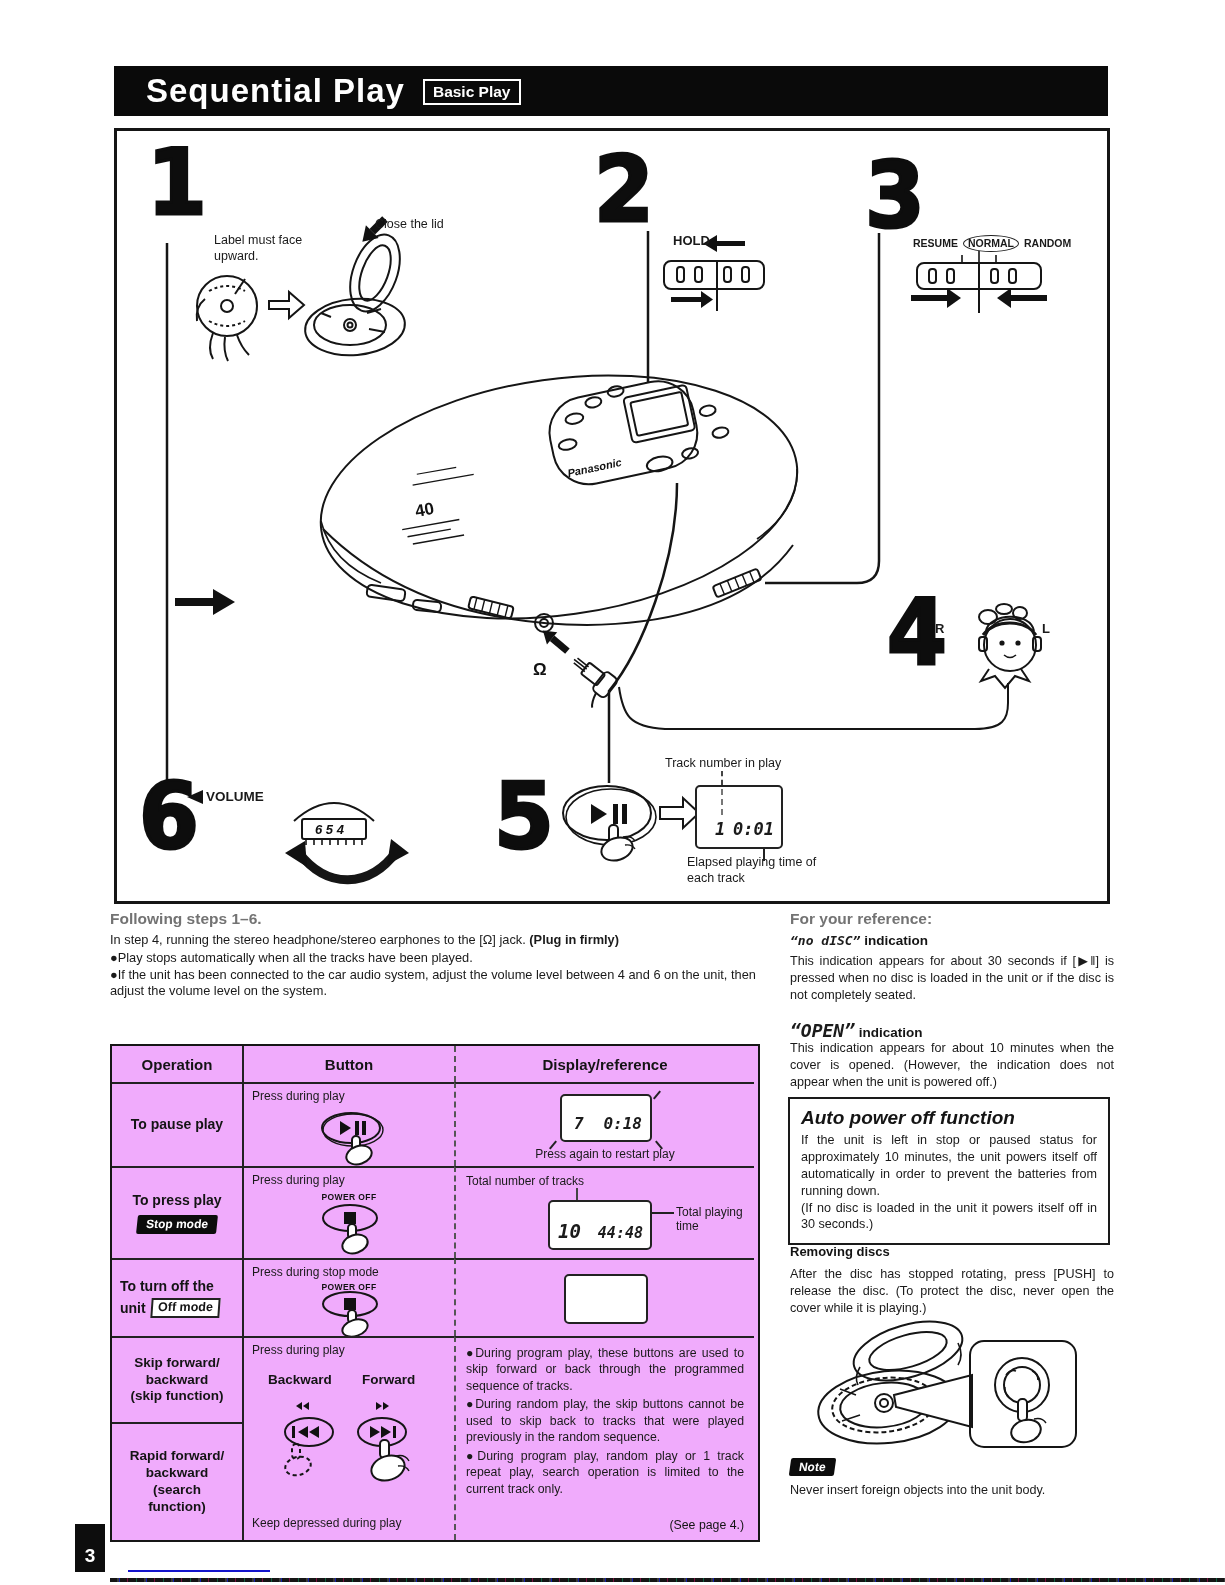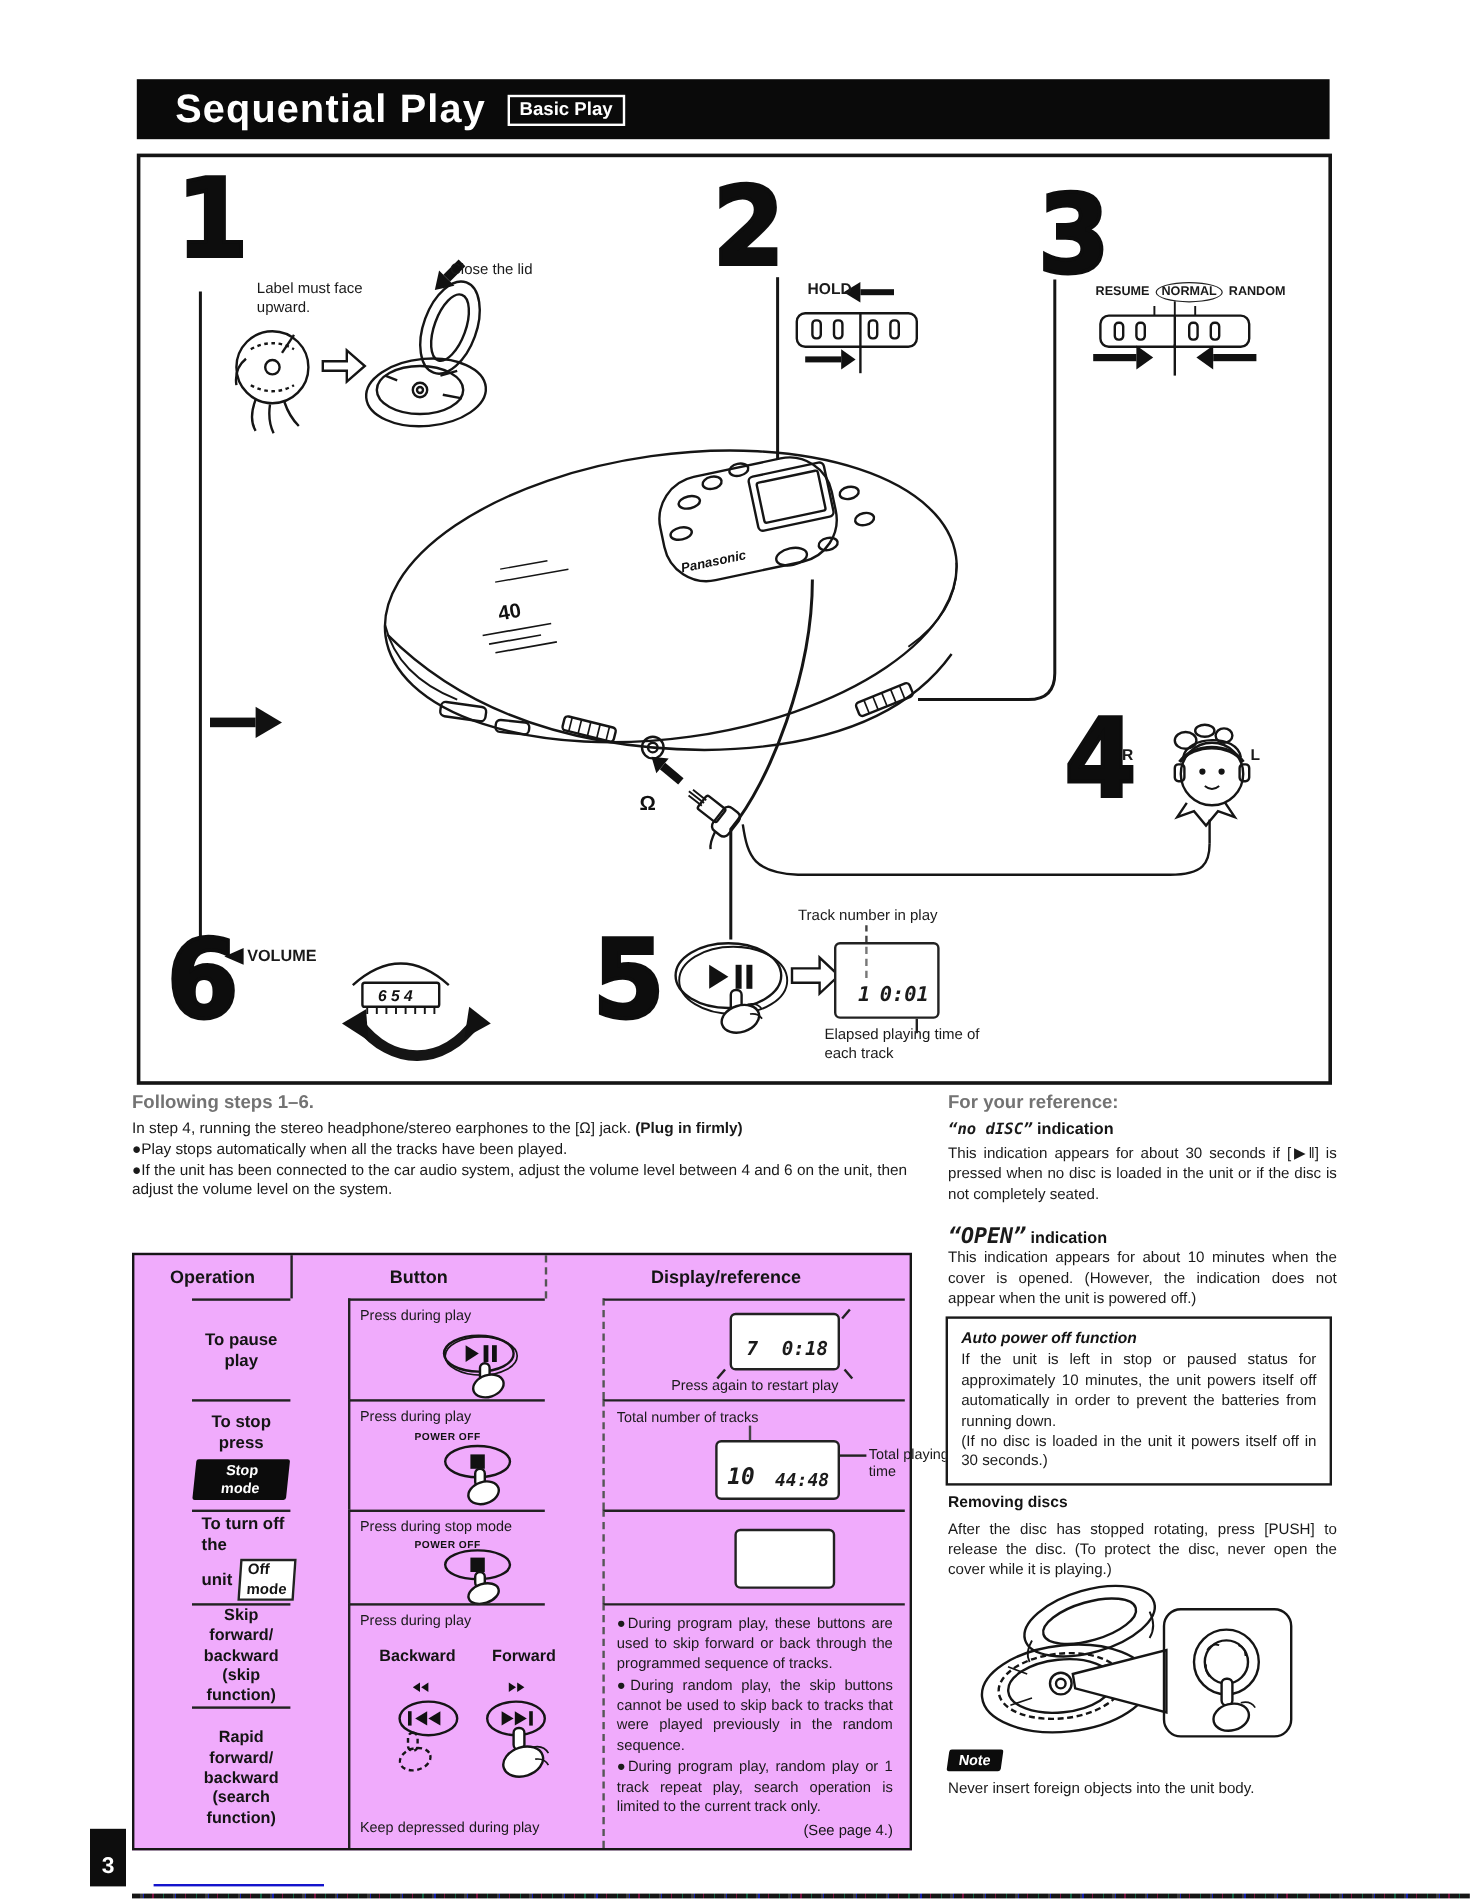--- a/index.html
+++ b/index.html
@@ -16,21 +16,21 @@
   .lcd-box{border:2.5px solid #222;border-radius:5px;background:#fff;box-sizing:border-box;position:relative;}
   .titlebar{left:114px;top:66px;width:994px;height:50px;background:#0a0a0a;display:flex;align-items:center;gap:18px;padding-left:32px;box-sizing:border-box;}
   .title{color:#fff;font-size:33px;font-weight:bold;letter-spacing:1px;font-family:"Liberation Sans",sans-serif;}
   .title-badge{color:#fff;border:2px solid #fff;font-size:15.5px;font-weight:bold;padding:2px 8px;margin-top:2px;}
   .diagram{left:114px;top:128px;width:990px;height:770px;border:3px solid #151515;box-sizing:content-box;}
   .badge-dark{background:#0c0c0c;color:#fff;font-weight:bold;font-size:12px;padding:2px 9px;display:inline-block;transform:skewX(-6deg);border-radius:2px;}
   .badge-outline{border:2px solid #222;font-weight:bold;font-size:12.5px;padding:0 5px;display:inline-block;transform:skewX(-4deg);background:#fff;}
   .optable{left:110px;top:1044px;width:646px;border:2.5px solid #161616;display:grid;
            grid-template-columns:130px 212px 300px;grid-template-rows:36px 84px 92px 78px 86px 118px;background:#f0abfc;}
   .tcell{position:relative;box-sizing:border-box;}
-  .rt{border-top:2px solid #222;margin-left:48px;}
+  .rt{border-top:2px solid #222;}
   .c2{border-left:2px solid #222;}
   .c3{border-left:2px dashed #555;}
   .thead{display:flex;align-items:center;justify-content:center;font-weight:bold;font-size:15px;}
   .opcell{display:flex;flex-direction:column;align-items:center;justify-content:center;text-align:center;font-weight:bold;font-size:13.5px;line-height:1.25;padding:2px;}
   .note12{font-size:12px;color:#1a1a1a;}
   .tinylbl{font-size:8.5px;font-weight:bold;letter-spacing:.4px;color:#111;}
   .ray{position:absolute;width:2px;height:10px;background:#222;}
   .fr-abs{position:absolute;right:10px;bottom:8px;font-size:12.3px;}
   .leader-dash{position:absolute;width:0;border-left:2px dashed #444;}
   .leader-solid{position:absolute;background:#222;}
@@ -293,21 +293,21 @@
         <span class="abs lcd" style="left:12px;bottom:7px;font-size:16px;">7</span>
         <span class="abs lcd" style="right:8px;bottom:7px;font-size:16px;">0:18</span>
       </div>
       <div class="ray" style="left:200px;top:6px;transform:rotate(40deg);"></div>
       <div class="ray" style="left:202px;top:56px;transform:rotate(-40deg);"></div>
       <div class="ray" style="left:96px;top:56px;transform:rotate(40deg);"></div>
       <div class="abs note12" style="left:0;right:0;bottom:5px;text-align:center;">Press again to restart play</div>
     </div>
 
     <div class="tcell rt opcell" style="grid-area:3/1;font-size:14px;gap:5px;">
-      <div>To stop press</div>
+      <div>To press play</div>
       <div class="badge-dark">Stop mode</div>
     </div>
     <div class="tcell rt c2" style="grid-area:3/2;">
       <div class="abs note12" style="left:8px;top:5px;">Press during play</div>
       <div class="abs tinylbl" style="left:0;right:0;top:24px;text-align:center;">POWER OFF</div>
       <svg class="abs" style="left:64px;top:34px;" width="86" height="56" viewBox="0 0 86 56" fill="none" stroke="#151515" stroke-width="2">
         <ellipse cx="42" cy="16" rx="27" ry="13"></ellipse>
         <rect x="36" y="10" width="12" height="12" fill="#111" stroke="none"></rect>
         <g>
             <rect x="40" y="22" width="8" height="15" rx="4" fill="#fff"></rect>
@@ -410,21 +410,21 @@
     <span class="lcd" style="font-size:13px;">“no dISC”</span><span class="b"> indication</span>
   </div>
   <div class="abs body refw" style="left:790px;top:953px;">This indication appears for about 30 seconds if [▶‖] is pressed when no disc is loaded in the unit or if the disc is not completely seated.</div>
 
   <div class="abs" style="left:790px;top:1020px;font-size:13.5px;">
     <span class="lcd" style="font-size:18px;">“OPEN”</span><span class="b"> indication</span>
   </div>
   <div class="abs body refw" style="left:790px;top:1040px;">This indication appears for about 10 minutes when the cover is opened. (However, the indication does not appear when the unit is powered off.)</div>
 
   <div class="abs autobox">
-    <div class="b" style="font-size:13px;font-style:italic;margin-bottom:3px;">Auto power off function</div>
+    <div class="b" style="font-size:19px;font-style:italic;margin-bottom:3px;">Auto power off function</div>
     <div class="body">If the unit is left in stop or paused status for approximately 10 minutes, the unit powers itself off automatically in order to prevent the batteries from running down.</div>
     <div class="body">(If no disc is loaded in the unit it powers itself off in 30 seconds.)</div>
   </div>
 
   <div class="abs b" style="left:790px;top:1244px;font-size:13px;">Removing discs</div>
   <div class="abs body refw" style="left:790px;top:1266px;">After the disc has stopped rotating, press [PUSH] to release the disc. (To protect the disc, never open the cover while it is playing.)</div>
 
   <svg class="abs" style="left:800px;top:1315px;" width="300" height="145" viewBox="0 0 300 145" fill="none" stroke="#151515" stroke-width="2">
     <ellipse cx="88" cy="92" rx="70" ry="36" transform="rotate(-6 88 92)"></ellipse>
     <ellipse cx="84" cy="90" rx="52" ry="27" transform="rotate(-6 84 90)" stroke-dasharray="5,3"></ellipse>

